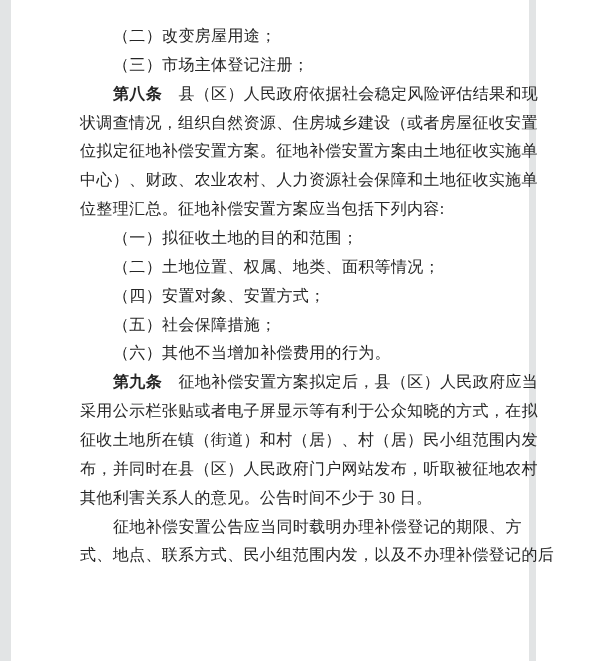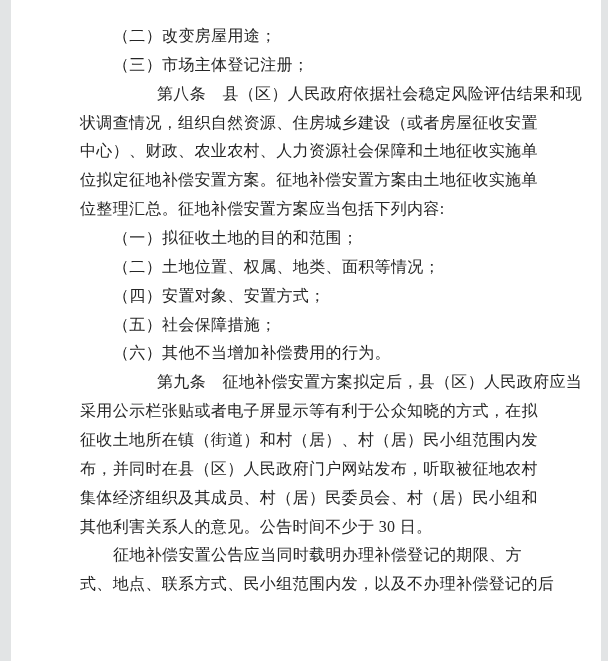--- a/index.html
+++ b/index.html
@@ -8,21 +8,21 @@
   }
   body {
     width: 608px;
     height: 661px;
     overflow: hidden;
     background: var(--page-bg, #ffffff);
     font-family: "Liberation Serif", "DejaVu Serif", serif;
   }
   .viewer {
     position: relative;
-    width: 608px;
+    width: 536px;
     height: 661px;
     background: var(--page-bg, #ffffff);
   }
   .edge {
     position: absolute;
     top: 0;
     bottom: 0;
     background: var(--edge-color, #e2e4e5);
   }
   .edge.left  { left: 0;  width: 11px; }
@@ -46,47 +46,45 @@
     height: 28.86px;
     line-height: 28.86px;
     font-size: 16px;
     letter-spacing: 0.35px;
     white-space: nowrap;
   }
   .line.indent {
     padding-left: 33px;
   }
   .head {
-    font-weight: 400;
-    margin-left: 44px;
+    font-weight: 700;
   }
 </style>
 </head>
 <body>
 
 <div class="viewer">
   <div class="edge left"></div>
   <div class="edge right"></div>
   <div class="page">
     <div class="textblock">
         <div class="line indent"><span>（二）改变房屋用途；</span></div>
         <div class="line indent"><span>（三）市场主体登记注册；</span></div>
         <div class="line indent"><span class="head">第八条</span><span>　县（区）人民政府依据社会稳定风险评估结果和现</span></div>
         <div class="line"><span>状调查情况，组织自然资源、住房城乡建设（或者房屋征收安置</span></div>
+        <div class="line"><span>位拟定征地补偿安置方案。征地补偿安置方案由土地征收实施单</span></div>
         <div class="line"><span>中心）、财政、农业农村、人力资源社会保障和土地征收实施单</span></div>
-        <div class="line"><span>位拟定征地补偿安置方案。征地补偿安置方案由土地征收实施单</span></div>
         <div class="line"><span>位整理汇总。征地补偿安置方案应当包括下列内容:</span></div>
         <div class="line indent"><span>（一）拟征收土地的目的和范围；</span></div>
         <div class="line indent"><span>（二）土地位置、权属、地类、面积等情况；</span></div>
         <div class="line indent"><span>（四）安置对象、安置方式；</span></div>
         <div class="line indent"><span>（五）社会保障措施；</span></div>
         <div class="line indent"><span>（六）其他不当增加补偿费用的行为。</span></div>
         <div class="line indent"><span class="head">第九条</span><span>　征地补偿安置方案拟定后，县（区）人民政府应当</span></div>
         <div class="line"><span>采用公示栏张贴或者电子屏显示等有利于公众知晓的方式，在拟</span></div>
         <div class="line"><span>征收土地所在镇（街道）和村（居）、村（居）民小组范围内发</span></div>
         <div class="line"><span>布，并同时在县（区）人民政府门户网站发布，听取被征地农村</span></div>
-        <div class="line"><span>集体经济组织及其成员、村（居）民委员会、村（居）民小组和</span></div>
         <div class="line"><span>其他利害关系人的意见。公告时间不少于 30 日。</span></div>
         <div class="line indent"><span>征地补偿安置公告应当同时载明办理补偿登记的期限、方</span></div>
         <div class="line"><span>式、地点、联系方式、民小组范围内发，以及不办理补偿登记的后</span></div>
       </div>
   </div>
 </div>
 
 </body></html>

